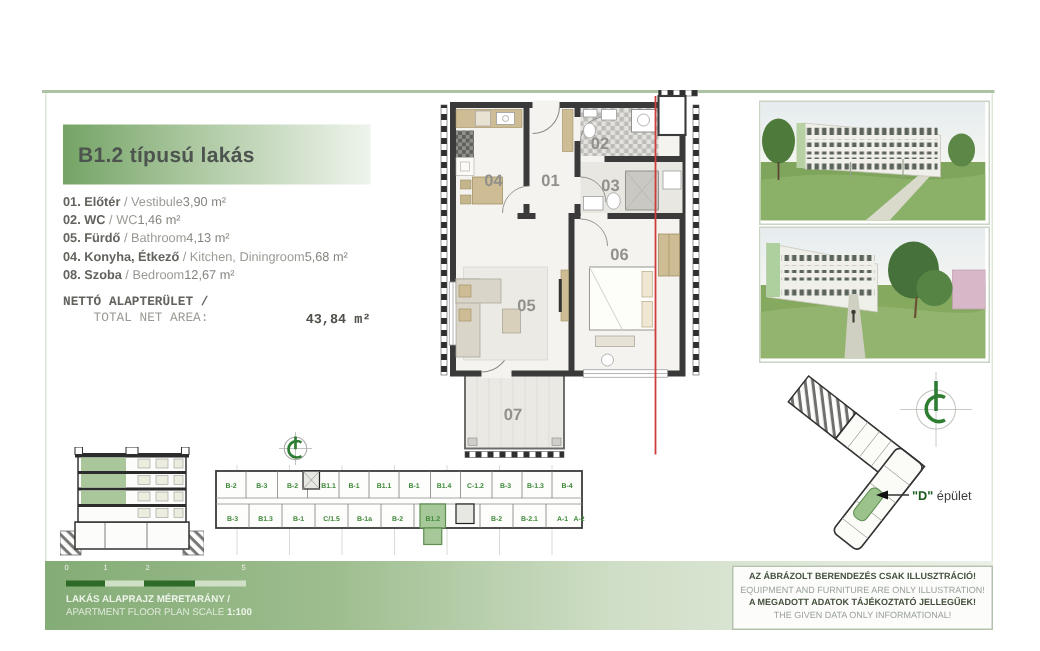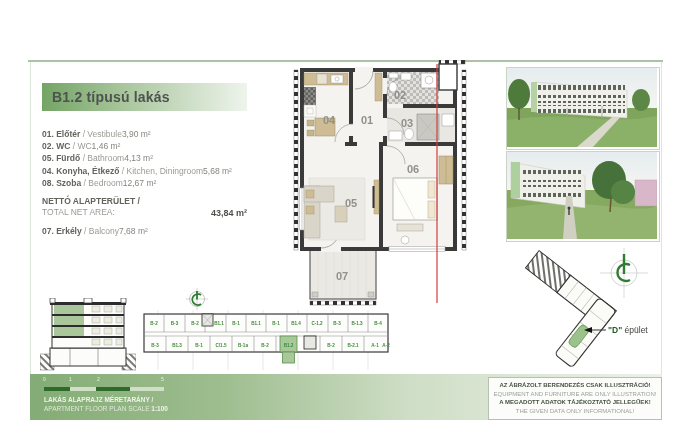--- a/index.html
+++ b/index.html
@@ -4,32 +4,32 @@
 <style>
   html,body{margin:0;padding:0;background:#fff;}
   #page{position:relative;width:693px;height:434px;background:#fff;overflow:hidden;
         font-family:"Liberation Sans",sans-serif;}
   .abs{position:absolute;}
   
   #top-rule{left:28px;top:60px;width:635px;height:2px;background:#aec2a5;}
   #left-rule{left:30px;top:62px;width:1px;height:312px;background:#dde7d8;}
   #right-rule{left:661px;top:62px;width:1px;height:312px;background:#dde7d8;}
   
-  #title-bar{left:42px;top:83px;width:205px;height:28px;
+  #title-bar{left:42px;top:83px;width:205px;height:40px;
      background:linear-gradient(90deg,#74a465 0%,#a9c69d 40%,#eef4ec 100%);
      display:flex;align-items:center;}
   #title-bar span{font-size:14px;font-weight:bold;color:#4d534f;padding-left:10px;letter-spacing:.2px;}
   
   #room-list{left:42px;top:128px;width:205px;font-size:8.5px;color:#9a9a94;}
   .rl-row{display:flex;line-height:12.2px;}
   .rl-row b{color:#63635e;font-weight:bold;}
   .rl-area{color:#85857f;}
-  .rl-total{display:flex;justify-content:space-between;align-items:flex-end;margin-top:7px;}
+  .rl-total{display:flex;justify-content:space-between;align-items:flex-end;margin-top:7px;font-family:Liberation Mono, monospace;}
   .rl-total .l1{font-weight:bold;color:#63635e;line-height:11px;}
-  .rl-total .l2{color:#9a9a94;line-height:11px;}
+  .rl-total .l2{color:#9a9a94;line-height:11px;text-align:right;}
   .rl-total .tot{font-weight:bold;color:#50504b;font-size:9px;}
   .rl-balcony{margin-top:7px;}
   
   .photo{border:1px solid #c9d4c4;background:#fff;}
   #photo1{left:506px;top:67px;width:152px;height:81px;}
   #photo2{left:506px;top:151px;width:152px;height:89px;}
   .photo svg{display:block;}
   
   #footer-bar{left:30px;top:374px;width:632px;height:46px;
      background:linear-gradient(90deg,#84ac76 0%,#9dbd8e 30%,#cfdec6 60%,#ecf1e8 100%);}
@@ -81,24 +81,20 @@
     <div class="rl-row">
       <span><b>08. Szoba</b><span> / Bedroom</span></span>
       <span class="rl-area">12,67 m²</span>
     </div>
     <div class="rl-total">
       <span>
         <div class="l1">NETTÓ ALAPTERÜLET /</div>
         <div class="l2">TOTAL NET AREA:</div>
       </span>
       <span class="tot">43,84 m²</span>
-    </div>
-    <div class="rl-row rl-balcony">
-      <span><b>07. Erkély</b><span> / Balcony</span></span>
-      <span class="rl-area">7,68 m²</span>
     </div>
   </div>
 
   <svg class="abs" style="left:293px;top:60px;" width="176" height="246" viewBox="0 0 176 246">
     <defs>
       <pattern id="dimV" width="4" height="8" patternUnits="userSpaceOnUse">
         <rect width="4" height="8" fill="#fff"></rect>
           <rect width="4" height="4" fill="#2f2f2f"></rect>
       </pattern>
       <pattern id="dimH" width="8" height="4" patternUnits="userSpaceOnUse">

